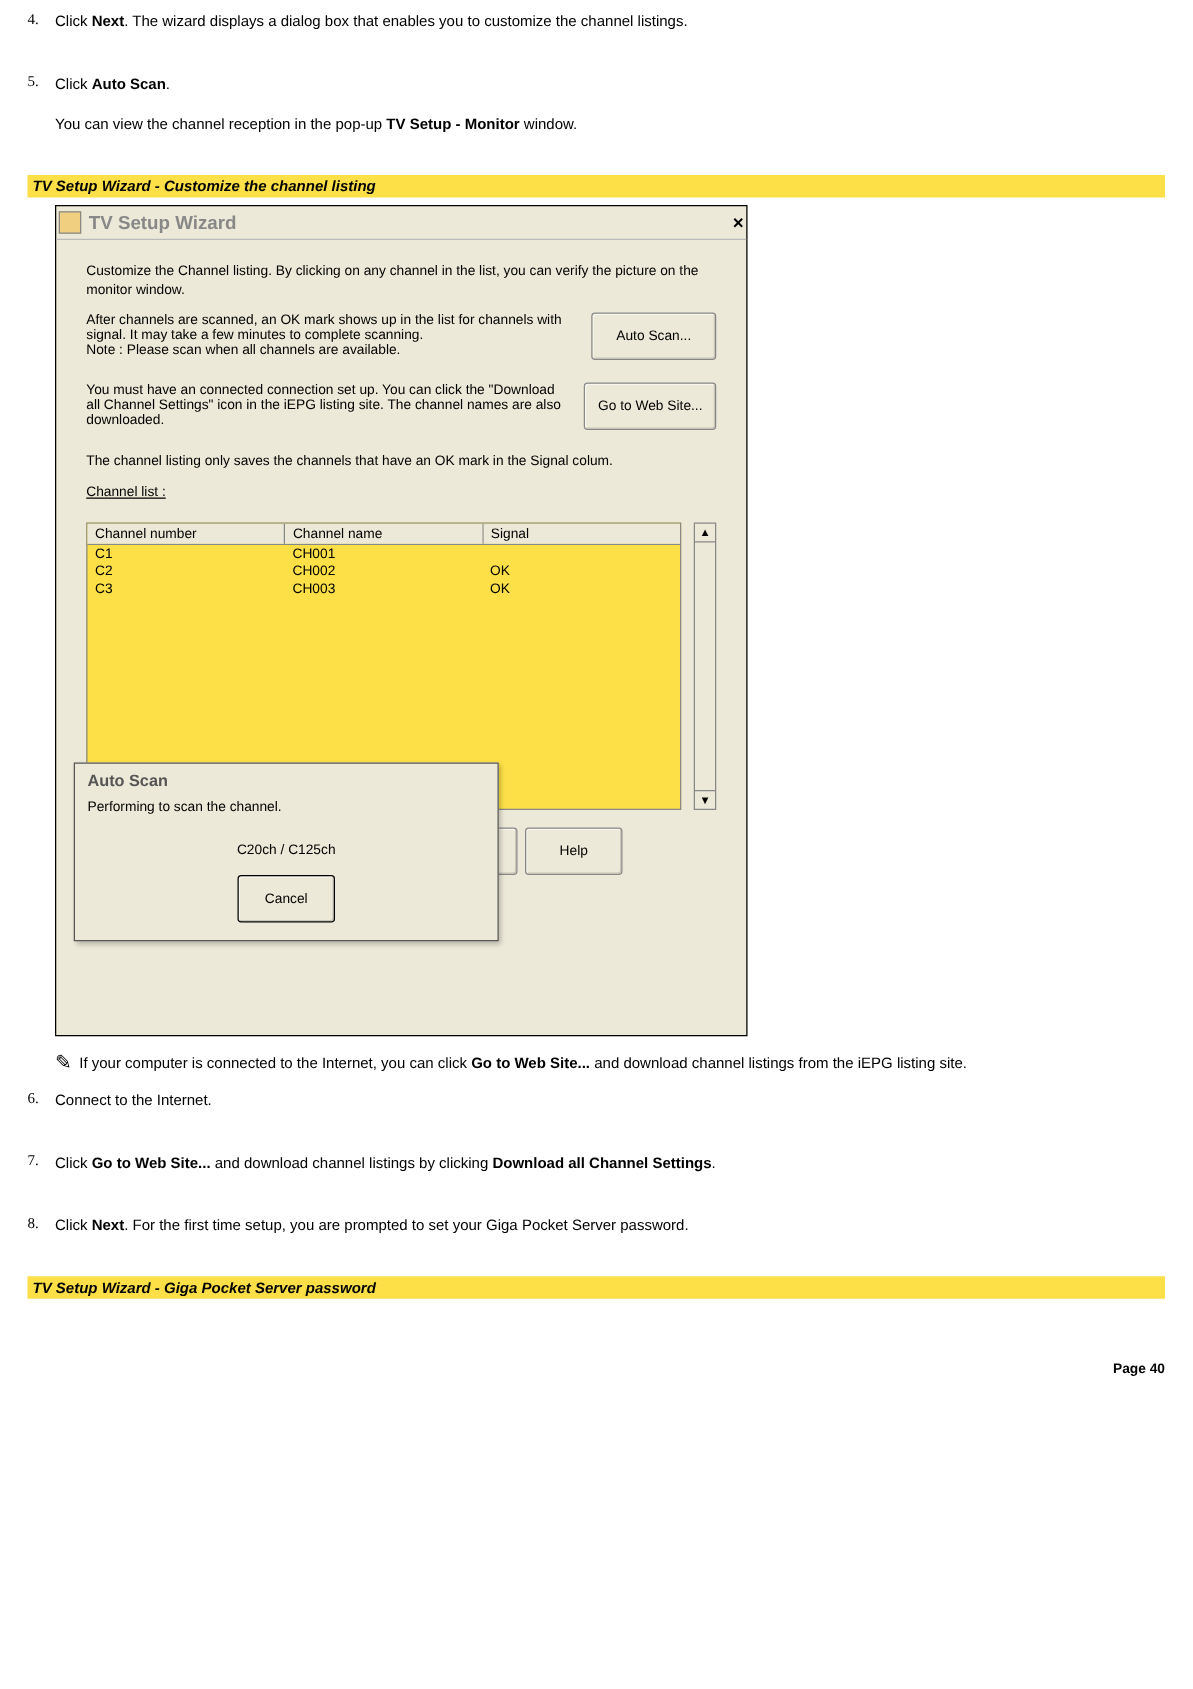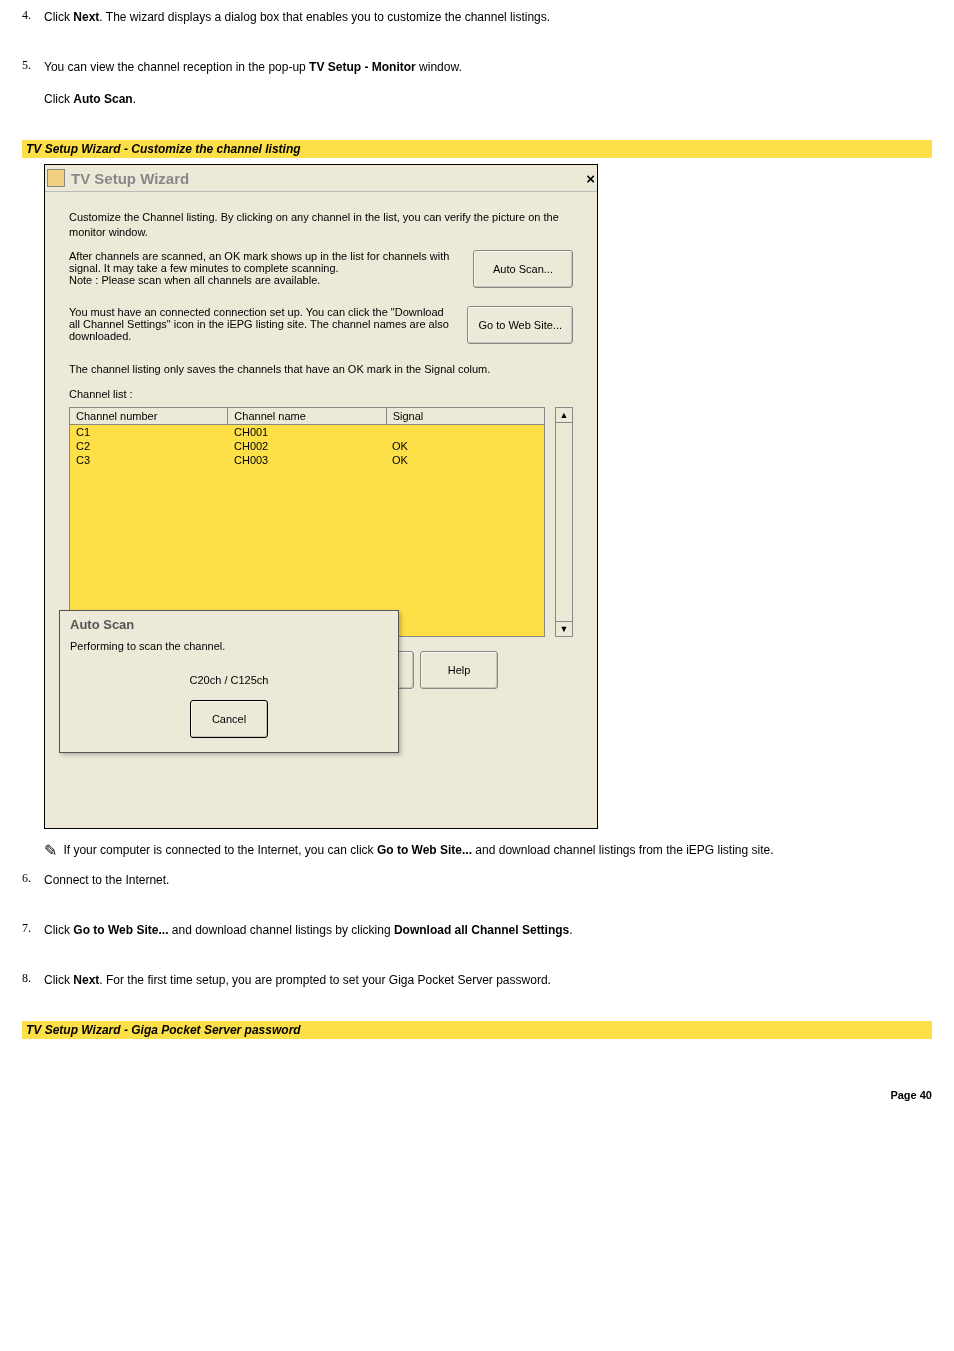--- a/index.html
+++ b/index.html
@@ -107,24 +107,24 @@
         <p>
           <span>Click </span><b>Next</b><span>. The wizard displays a dialog box that enables you to customize the channel listings.</span>
         </p>
       </div>
     </li>
 
     <li class="step">
       <div class="num">5.</div>
       <div class="body">
         <p>
-          <span>You can view the channel reception in the pop-up </span><b>TV Setup - Monitor</b><span> window.</span>
+          <span>Click </span><b>Auto Scan</b><span>.</span>
         </p>
         <p>
-          <span>Click </span><b>Auto Scan</b><span>.</span>
+          <span>You can view the channel reception in the pop-up </span><b>TV Setup - Monitor</b><span> window.</span>
         </p>
       </div>
     </li>
   </ol>
 
   <div class="figcap">TV Setup Wizard - Customize the channel listing</div>
 
   <div class="dialog-wrap">
     <div class="dialog">
       <div class="titlebar">
@@ -140,21 +140,21 @@
 Note : Please scan when all channels are available.</div>
           <button class="winbtn">Auto Scan...</button>
         </div>
 
         <div class="row">
           <div class="txt">You must have an connected connection set up. You can click the "Download all Channel Settings" icon in the iEPG listing site. The channel names are also downloaded.</div>
           <button class="winbtn">Go to Web Site...</button>
         </div>
 
         <p>The channel listing only saves the channels that have an OK mark in the Signal colum.</p>
-        <p style="margin-bottom:6px;">Channel list :</p>
+        <p style="margin-bottom:17px;text-decoration:underline;">Channel list :</p>
 
         <div class="tablewrap" style="height:230px;">
           <div class="tbl">
             <div class="hdr">
               <div>Channel number</div>
               <div>Channel name</div>
               <div>Signal</div>
             </div>
             <div class="rows">
               <div class="r">

